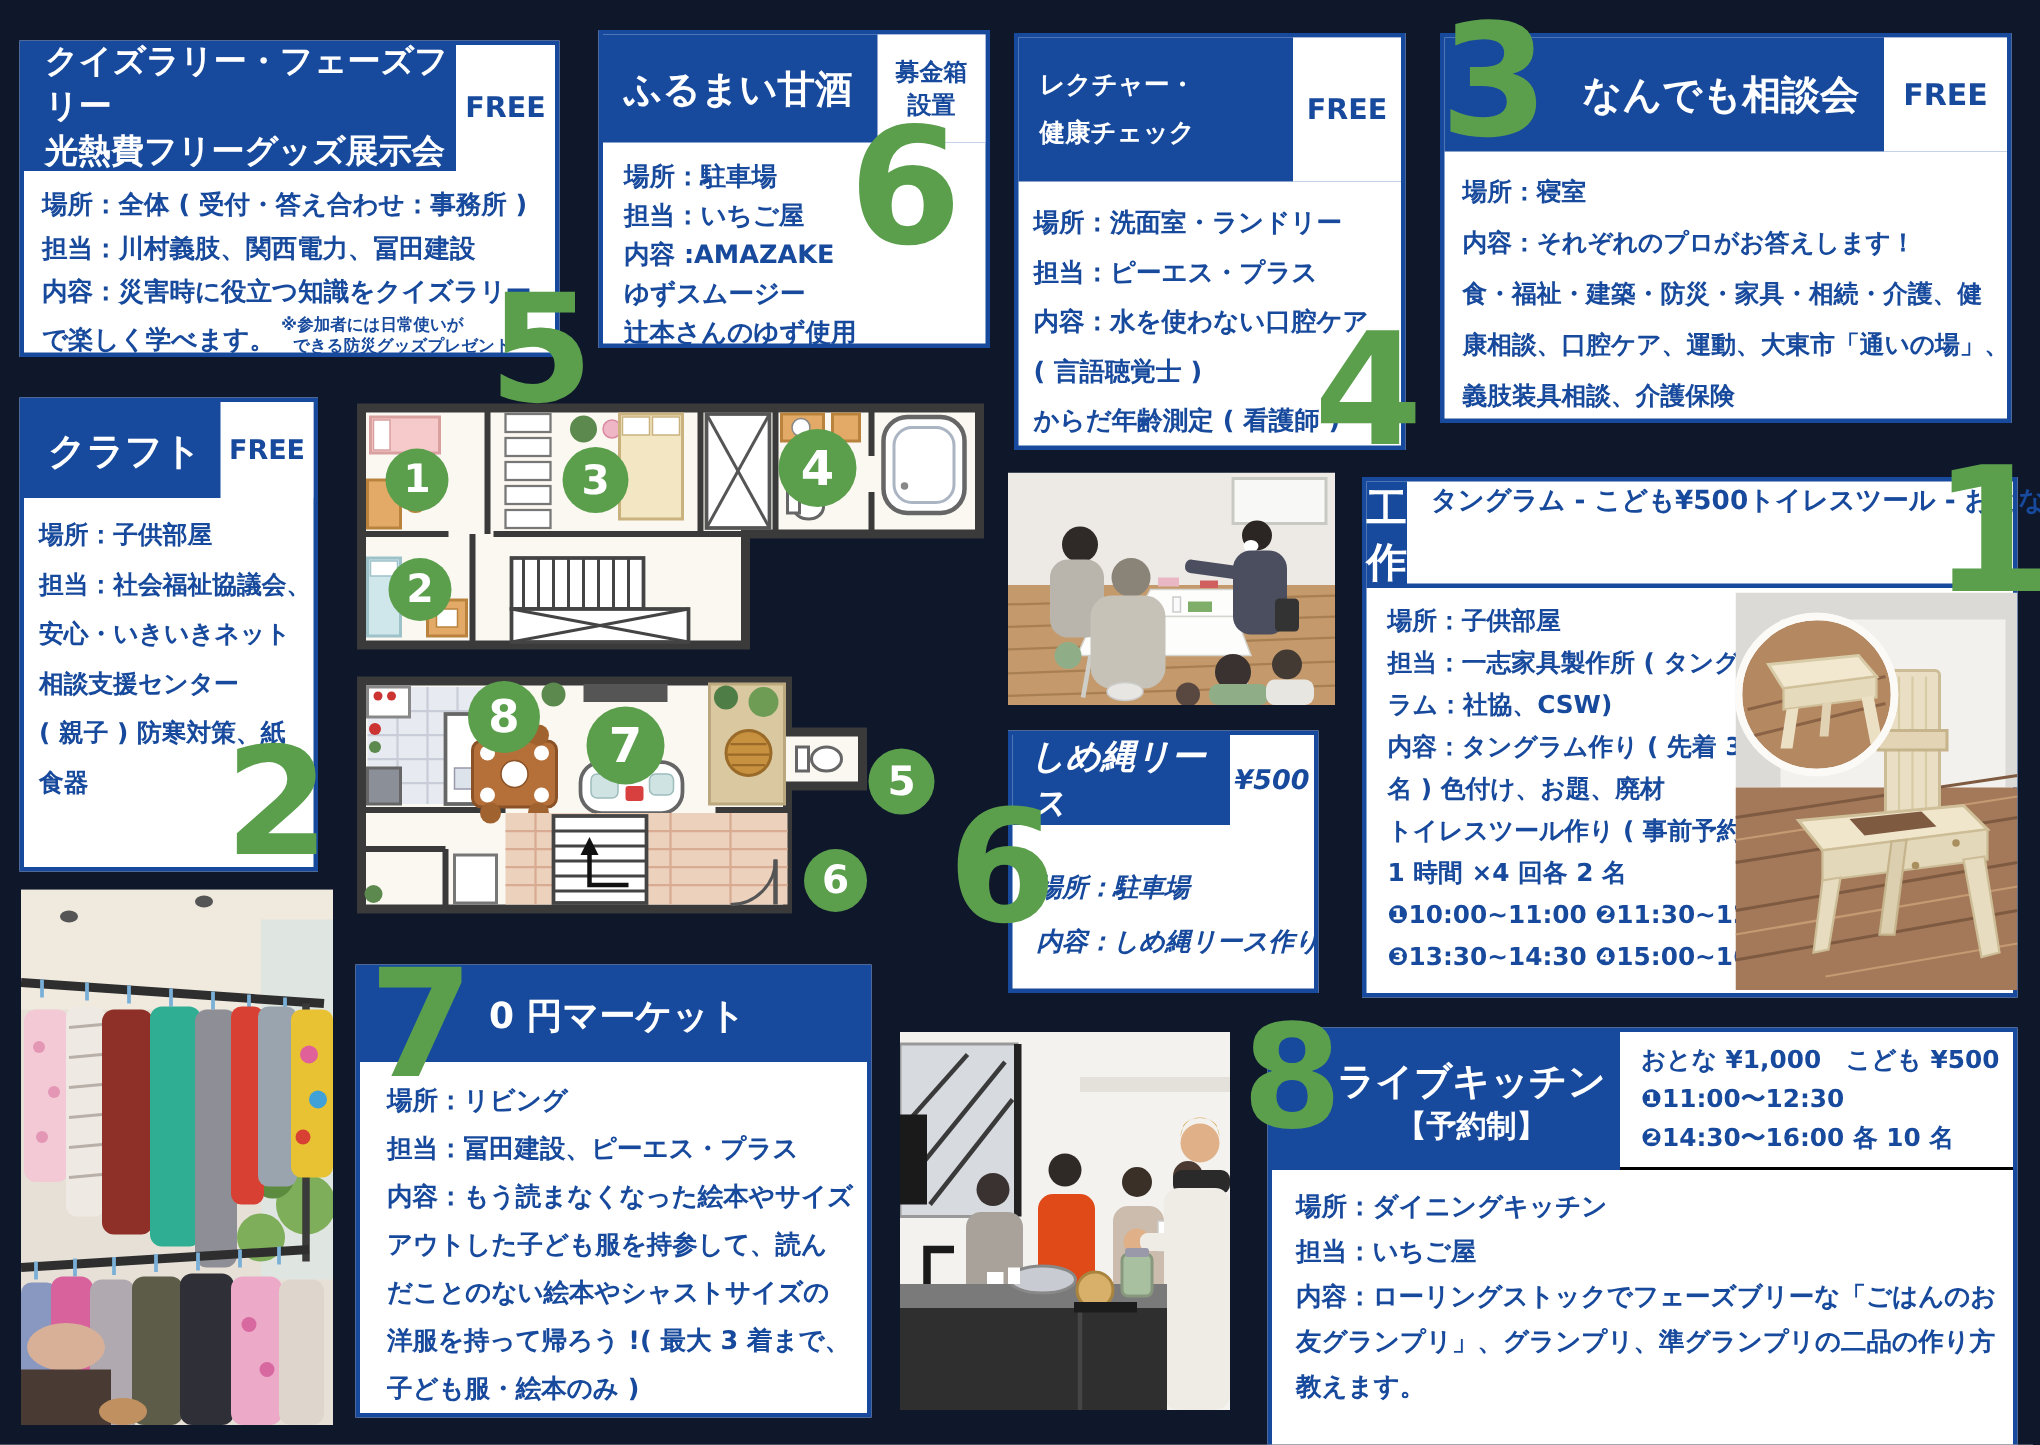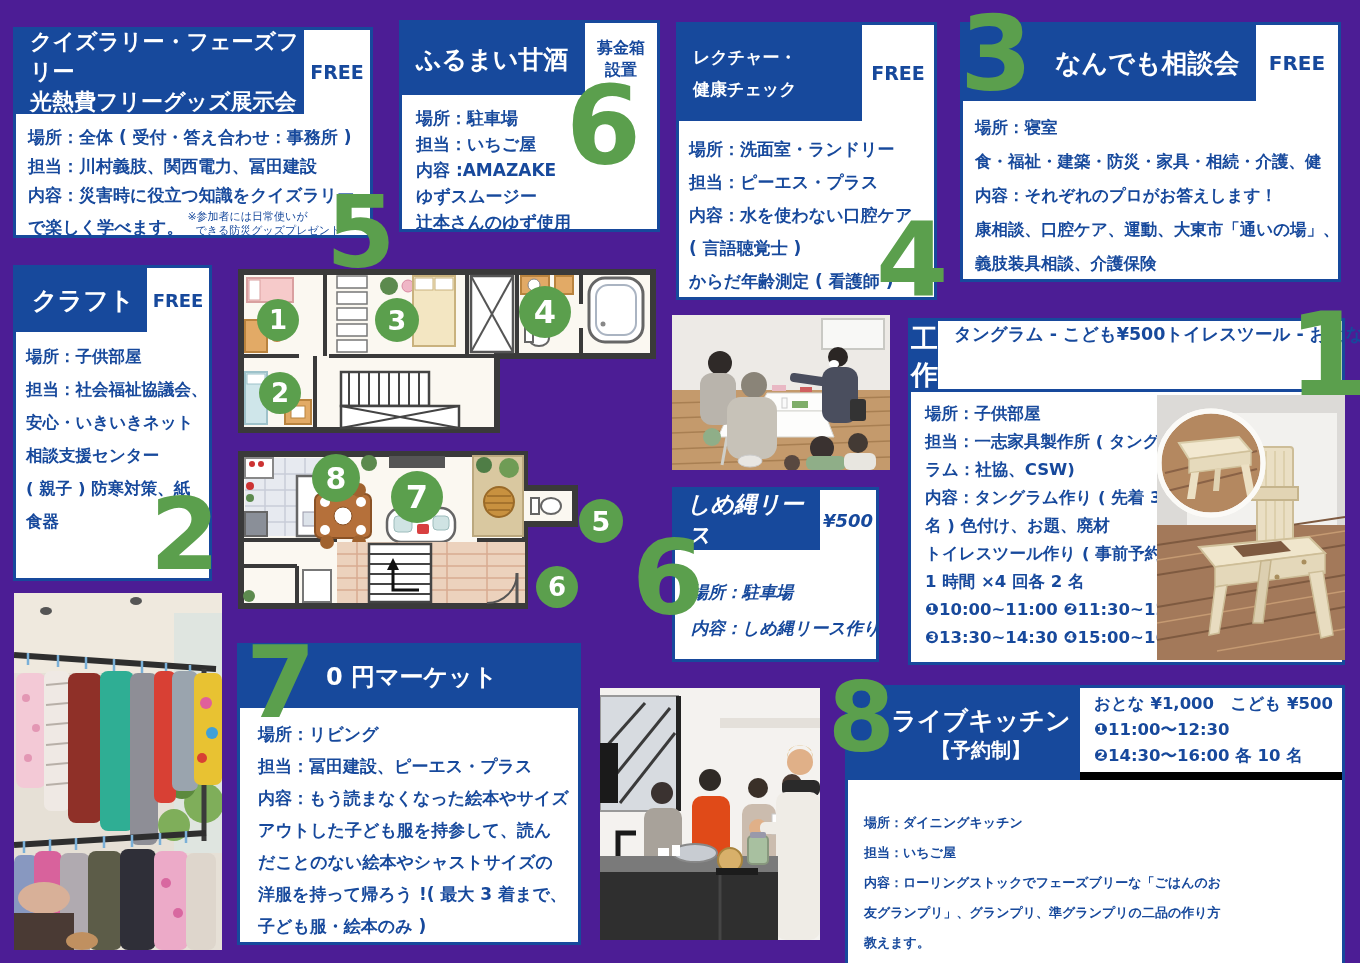--- a/index.html
+++ b/index.html
@@ -1,30 +1,30 @@
 <!DOCTYPE html>
 <html><head>
 <meta charset="utf-8">
 <style>
   html,body{margin:0;padding:0;}
-  .canvas{position:relative;width:1360px;height:963px;background:#4c1d95;
+  .canvas{position:relative;width:1360px;height:963px;background:#0f172a;
           font-family:"DejaVu Sans",sans-serif;overflow:hidden;}
   .card{position:absolute;background:#fff;border:3px solid #17499c;box-sizing:border-box;z-index:2;}
   .hdr{background:#17499c;color:#fff;display:flex;align-items:center;position:relative;font-weight:700;box-sizing:border-box;}
   .ttl{flex:1;}
   .badge{background:#fff;color:#17499c;font-weight:700;display:flex;flex-direction:column;
          align-items:center;justify-content:center;text-align:center;align-self:stretch;box-sizing:border-box;}
   .bd{color:#17499c;font-weight:700;box-sizing:border-box;}
   .ln{white-space:nowrap;}
   .bignum{position:absolute;color:#5b9f4d;font-weight:700;line-height:0.85;z-index:6;}
   .marker{position:absolute;background:#5b9f4d;border-radius:50%;color:#fff;font-weight:700;
           display:flex;align-items:center;justify-content:center;z-index:4;box-sizing:border-box;}
   .photo{position:absolute;z-index:1;}
   svg{display:block;}
-  .note{font-size:11px;line-height:1.3;font-weight:400;color:#17499c;}
+  .note{font-size:11px;line-height:1.3;font-weight:700;color:#17499c;}
 </style>
 </head>
 <body>
 
 <div class="canvas">
 
   <div class="card" style="left:13px;top:27px;width:360px;height:211px;">
     <div class="hdr" style="height:84px;">
       <div class="ttl" style="padding-left:14px;font-size:22px;line-height:30px;">
         <div>クイズラリー・フェーズフリー</div>
@@ -80,22 +80,22 @@
     </div>
   </div>
 
   <div class="card" style="left:960px;top:22px;width:381px;height:260px;">
     <div class="hdr" style="height:76px;">
       <div class="ttl" style="padding-left:92px;font-size:26px;">なんでも相談会</div>
       <div class="badge" style="width:82px;font-size:20px;">FREE</div>
     </div>
     <div class="bd" style="padding:10px 12px 0 12px;font-size:16.5px;line-height:34px;">
       <div class="ln">場所：寝室</div>
+      <div class="ln">内容：それぞれのプロがお答えします！</div>
       <div class="ln">食・福祉・建築・防災・家具・相続・介護、健</div>
-      <div class="ln">内容：それぞれのプロがお答えします！</div>
       <div class="ln">康相談、口腔ケア、運動、大東市「通いの場」、</div>
       <div class="ln">義肢装具相談、介護保険</div>
     </div>
   </div>
 
   <div class="card" style="left:13px;top:265px;width:199px;height:316px;">
     <div class="hdr" style="height:64px;">
       <div class="ttl" style="padding-left:16px;font-size:25px;">クラフト</div>
       <div class="badge" style="width:62px;font-size:18px;">FREE</div>
     </div>
@@ -202,27 +202,27 @@
       <div class="ln">子ども服・絵本のみ )</div>
     </div>
   </div>
 
   <div class="card" style="left:845px;top:685px;width:500px;height:300px;">
     <div style="display:flex;height:92px;">
       <div class="hdr" style="width:232px;flex-direction:column;justify-content:center;align-items:center;">
         <div style="font-size:25px;padding-left:34px;">ライブキッチン</div>
         <div style="font-size:20px;padding-left:34px;">【予約制】</div>
       </div>
-      <div class="bd" style="flex:1;display:flex;flex-direction:column;justify-content:center;padding-left:14px;font-size:16.5px;line-height:26px;border-bottom:8px solid #000000;">
+      <div class="bd" style="flex:1;display:flex;flex-direction:column;justify-content:center;padding-left:14px;font-size:16.5px;line-height:26px;border-bottom:2px solid #000000;">
         <div class="ln">おとな ¥1,000　こども ¥500</div>
         <div class="ln">❶11:00〜12:30</div>
         <div class="ln">❷14:30〜16:00 各 10 名</div>
       </div>
     </div>
-    <div class="bd" style="padding:28px 0 0 16px;font-size:13px;line-height:30px;">
+    <div class="bd" style="padding:10px 0 0 16px;font-size:17px;line-height:30px;">
       <div class="ln">場所：ダイニングキッチン</div>
       <div class="ln">担当：いちご屋</div>
       <div class="ln">内容：ローリングストックでフェーズブリーな「ごはんのお</div>
       <div class="ln">友グランプリ」、グランプリ、準グランプリの二品の作り方</div>
       <div class="ln">教えます。</div>
     </div>
   </div>
 
   <div class="bignum" style="left:326px;top:190px;font-size:100px;">5</div>
   <div class="bignum" style="left:566px;top:80px;font-size:108px;">6</div>

